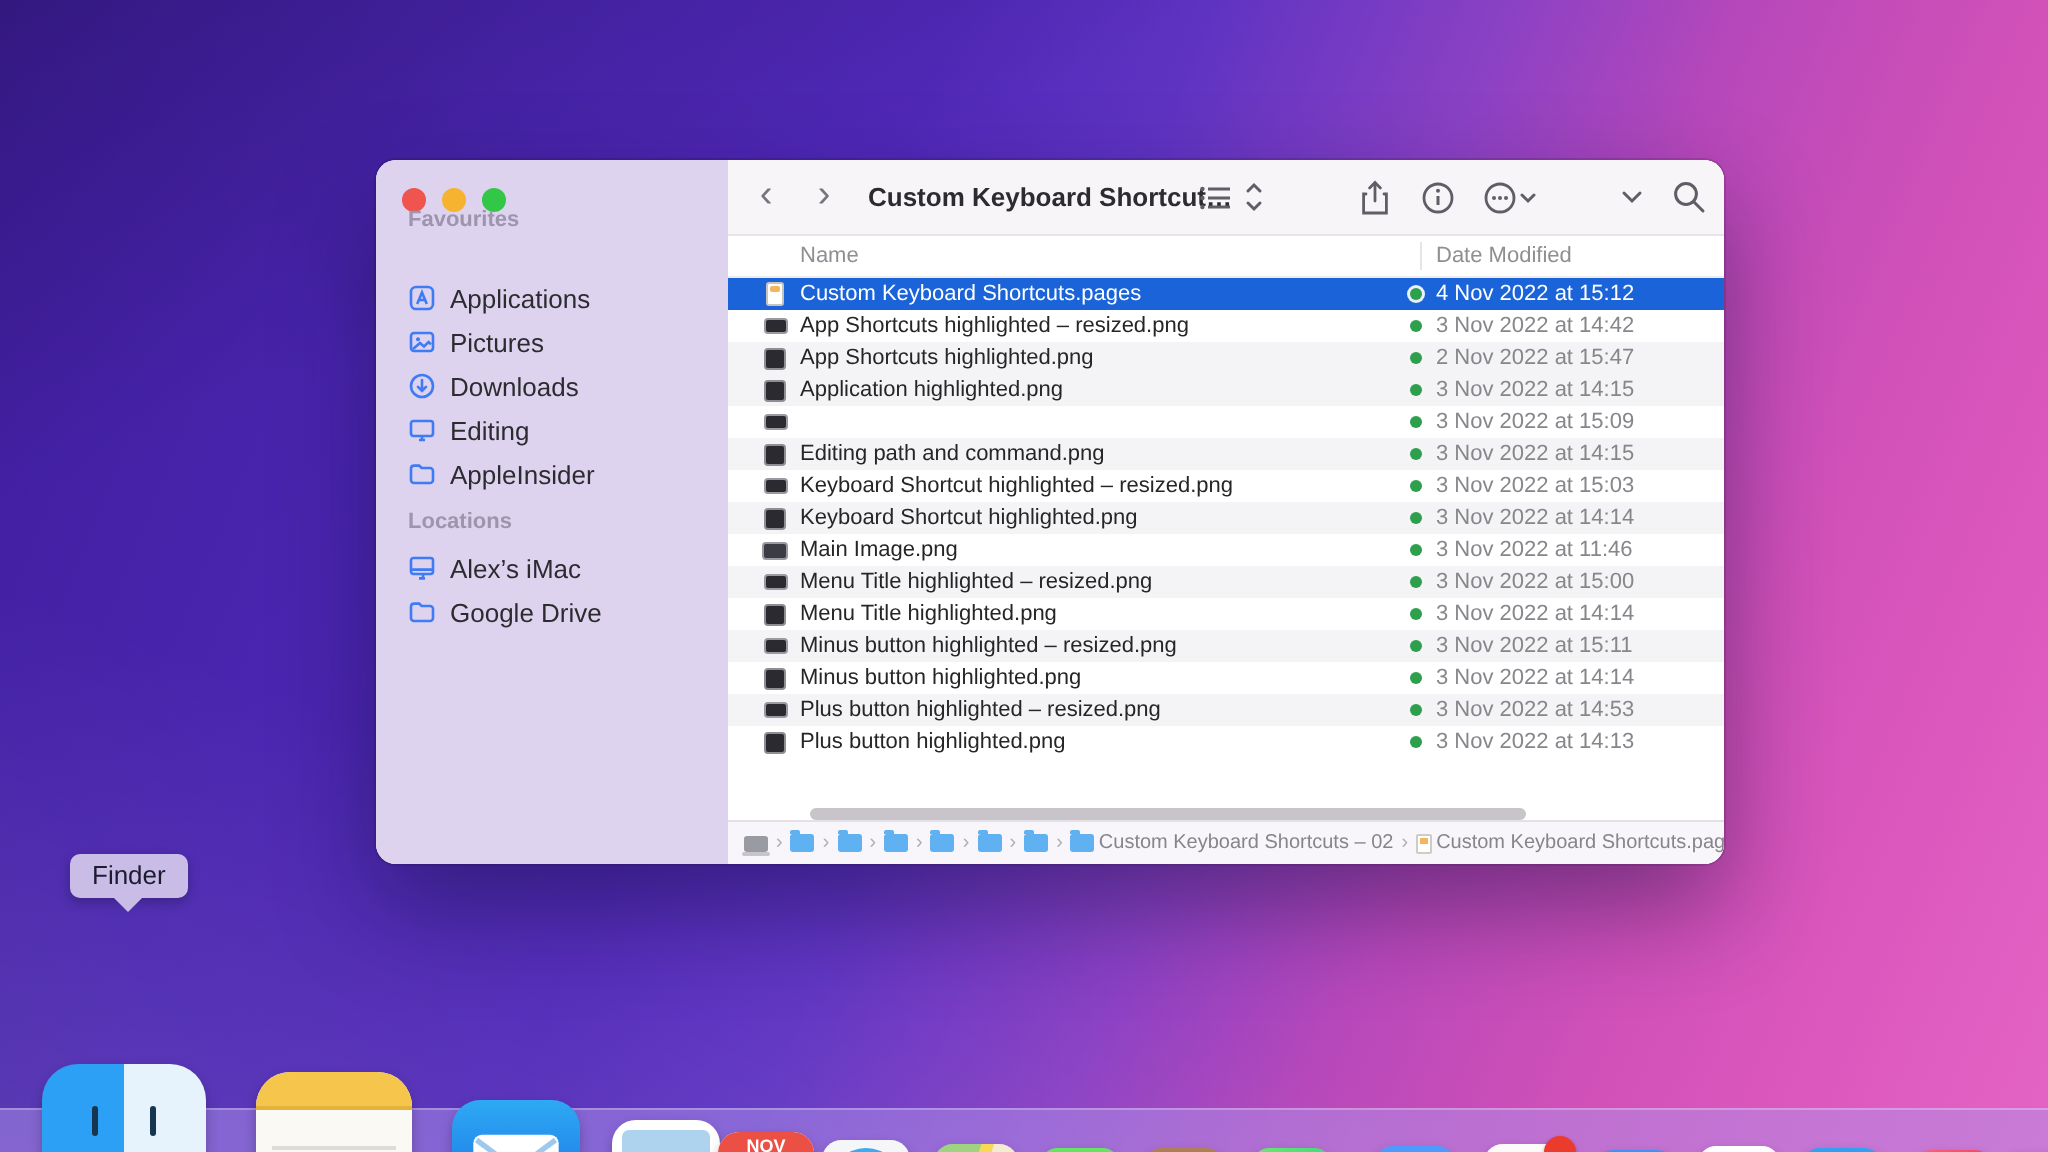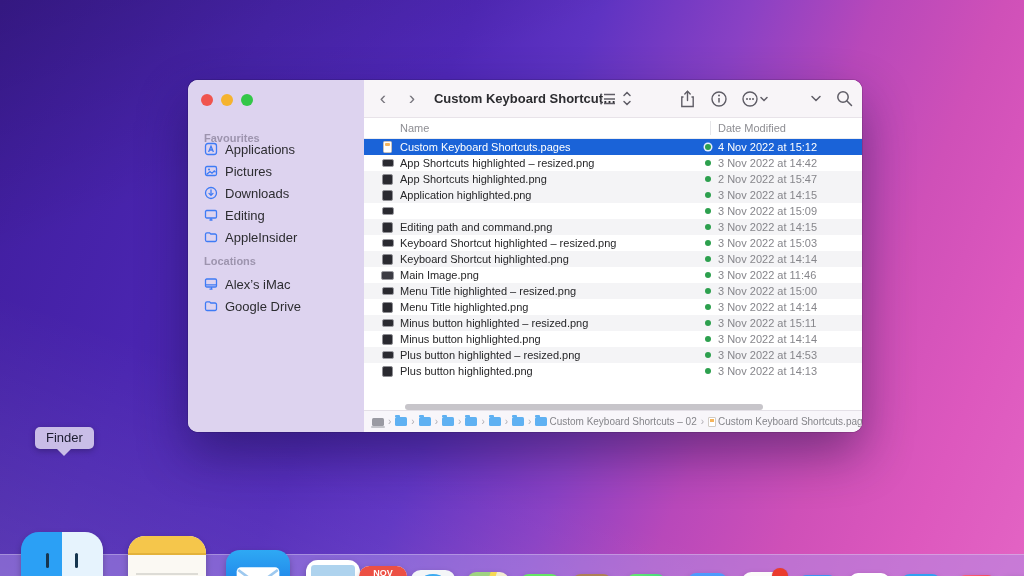--- a/index.html
+++ b/index.html
@@ -81,21 +81,21 @@
   <div class="wall-band"></div>
 
   <div class="window">
     <div class="sidebar">
       <div class="traffic">
         <div class="tl" style="background:#f0544e"></div>
         <div class="tl" style="background:#f5b32f"></div>
         <div class="tl" style="background:#33c748"></div>
       </div>
       <div id="sidebar-sections">
-          <div class="side-label" style="top: 24px; margin-top: 28px;">Favourites</div>
+          <div class="side-label" style="top: 24px;">Favourites</div>
           <div class="side-item" style="top: 58px;">
             <span>
               <svg width="14" height="14" viewBox="0 0 14 14" fill="none" stroke="#3e7bf5" stroke-width="1.3">
                 <rect x="1.5" y="1.5" width="11" height="11" rx="2.5"></rect>
                 <path d="M4.6 10 7 4.2 9.4 10M5.5 8h3"></path>
               </svg>
             </span>
             <span>Applications</span>
           </div>
           <div class="side-item" style="top: 80px;">

